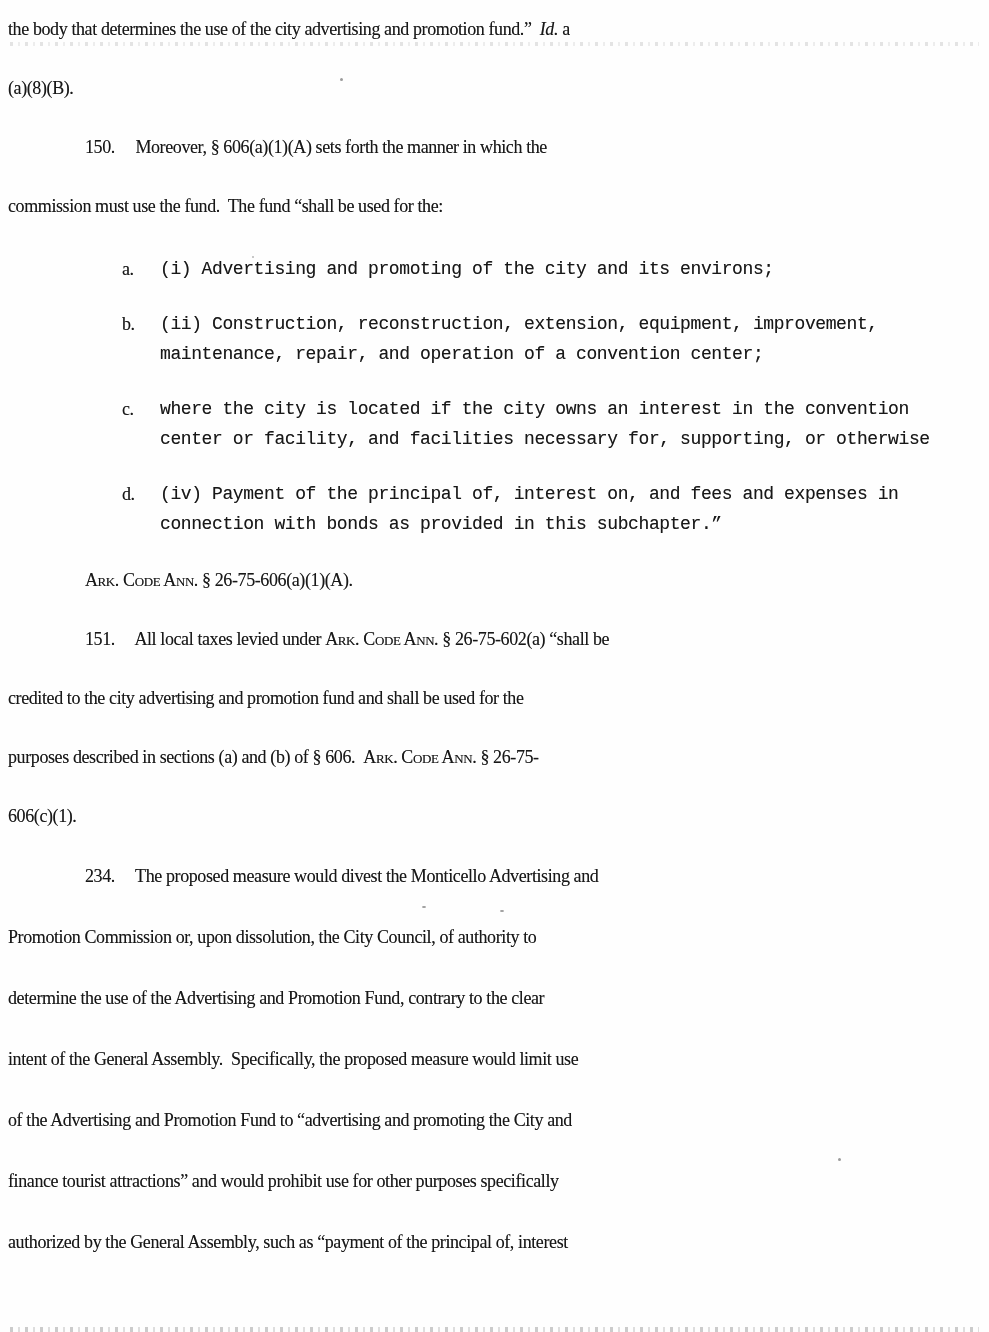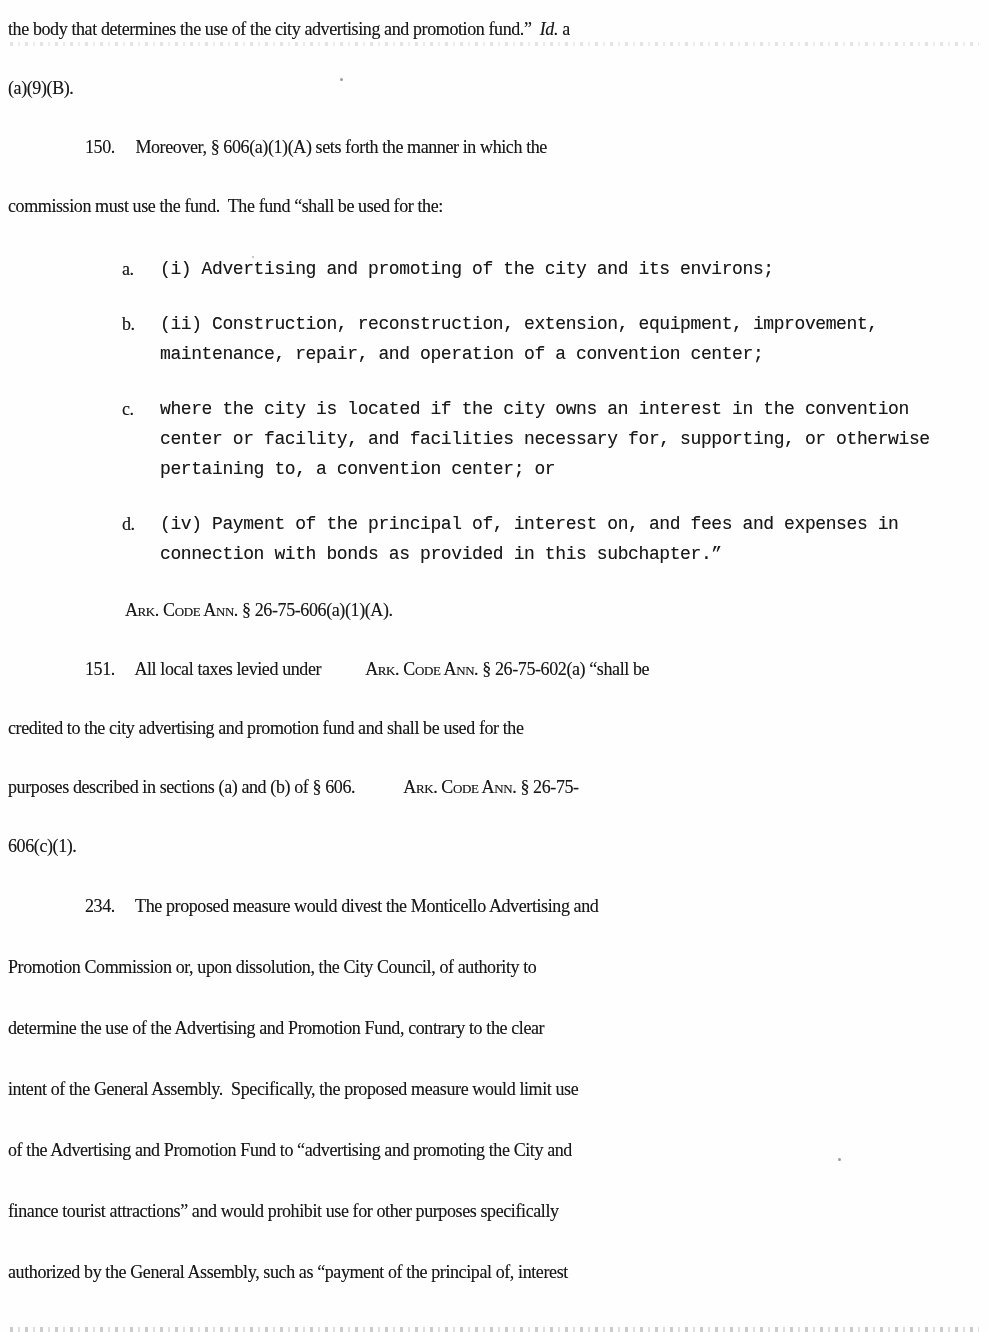--- a/index.html
+++ b/index.html
@@ -24,21 +24,21 @@
   .dline.indent { padding-left: 77px; }
 
   
   .list-block { margin: 18px 0 12px 114px; }
   .list-item { display: flex; align-items: flex-start; margin-bottom: 25px; }
   .list-item:last-child { margin-bottom: 0; }
   .list-label { flex: 0 0 38px; width: 38px; line-height: 30px; }
   .lline { line-height: 30px; white-space: pre; font-family: Liberation Mono, monospace; }
 
   .seg-italic { font-style: italic; }
-  .seg-smallcaps { font-variant: small-caps; margin-left: 40px; }
+  .seg-smallcaps { font-variant: small-caps; }
 
   
   .speck { position: absolute; width: 3px; height: 3px; border-radius: 50%; background: #4a4a4a; opacity: 0.55; }
   .speck.s1 { left: 340px; top: 78px; }
   .speck.s2 { left: 422px; top: 906px; width: 4px; height: 2px; }
   .speck.s3 { left: 500px; top: 910px; width: 4px; height: 2px; }
   .speck.s4 { left: 838px; top: 1158px; }
   .speck.s5 { left: 252px; top: 256px; width: 2px; height: 2px; opacity: 0.4; }
   .noise-band {
     position: absolute; left: 10px; right: 10px; height: 4px;
@@ -49,21 +49,21 @@
   .noise-band.top { top: 42px; opacity: 0.22; }
   .noise-band.bottom { top: 1327px; height: 5px; opacity: 0.42; }
 </style>
 </head>
 <body>
 
 <div class="page">
   <div id="doc">
       <div class="block para-block block-para-149-continuation">
         <div class="dline"><span>the body that determines the use of the city advertising and promotion fund.”  </span><span class="seg-italic">Id.</span><span> a</span></div>
-        <div class="dline"><span>(a)(9)(B).</span></div>
+        <div class="dline"><span>(a)(8)(B).</span></div>
       </div>
       <div class="block para-block block-para-150">
         <div class="dline indent"><span>150.     Moreover, § 606(a)(1)(A) sets forth the manner in which the</span></div>
         <div class="dline"><span>commission must use the fund.  The fund “shall be used for the:</span></div>
       </div>
       <div class="block list-block block-statute-quote-list">
         <div class="list-item">
           <div class="list-label">a.</div>
           <div class="list-body">
             <div class="lline">(i) Advertising and promoting of the city and its environs;</div>
@@ -74,21 +74,20 @@
           <div class="list-body">
             <div class="lline">(ii) Construction, reconstruction, extension, equipment, improvement,</div>
             <div class="lline">maintenance, repair, and operation of a convention center;</div>
           </div>
         </div>
         <div class="list-item">
           <div class="list-label">c.</div>
           <div class="list-body">
             <div class="lline">where the city is located if the city owns an interest in the convention</div>
             <div class="lline">center or facility, and facilities necessary for, supporting, or otherwise</div>
-            <div class="lline">pertaining to, a convention center; or</div>
           </div>
         </div>
         <div class="list-item">
           <div class="list-label">d.</div>
           <div class="list-body">
             <div class="lline">(iv) Payment of the principal of, interest on, and fees and expenses in</div>
             <div class="lline">connection with bonds as provided in this subchapter.”</div>
           </div>
         </div>
       </div>

